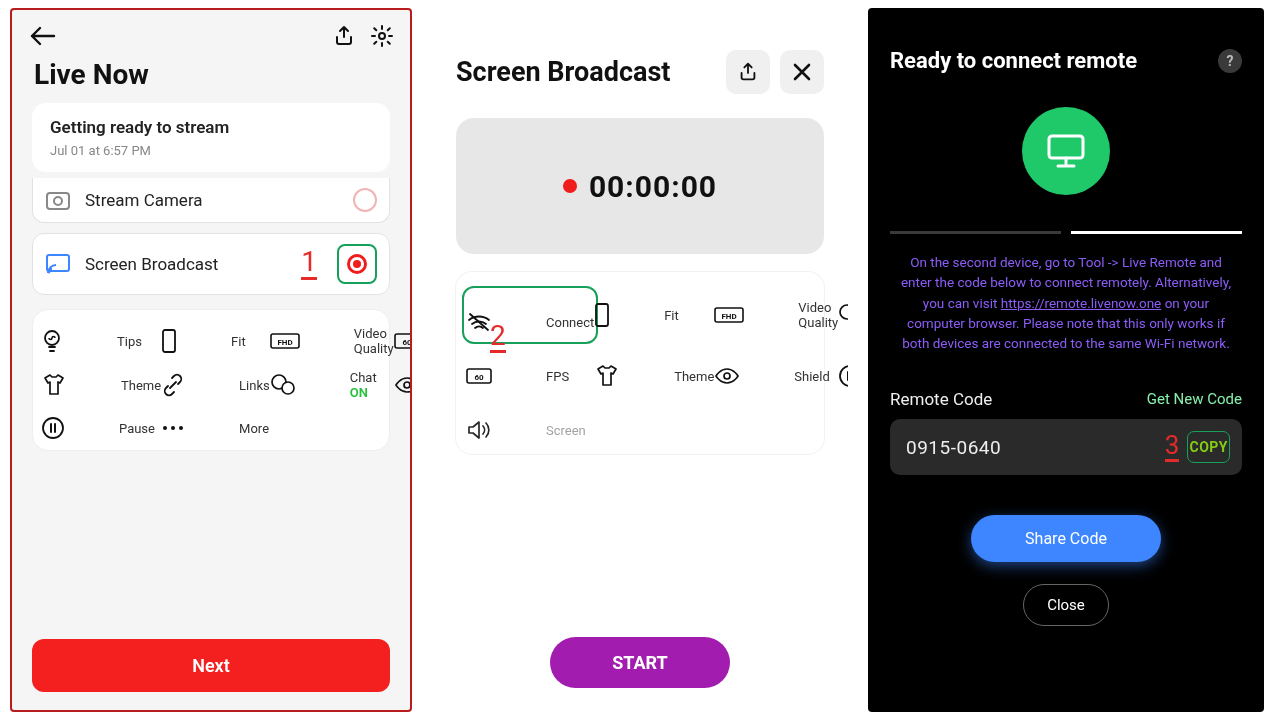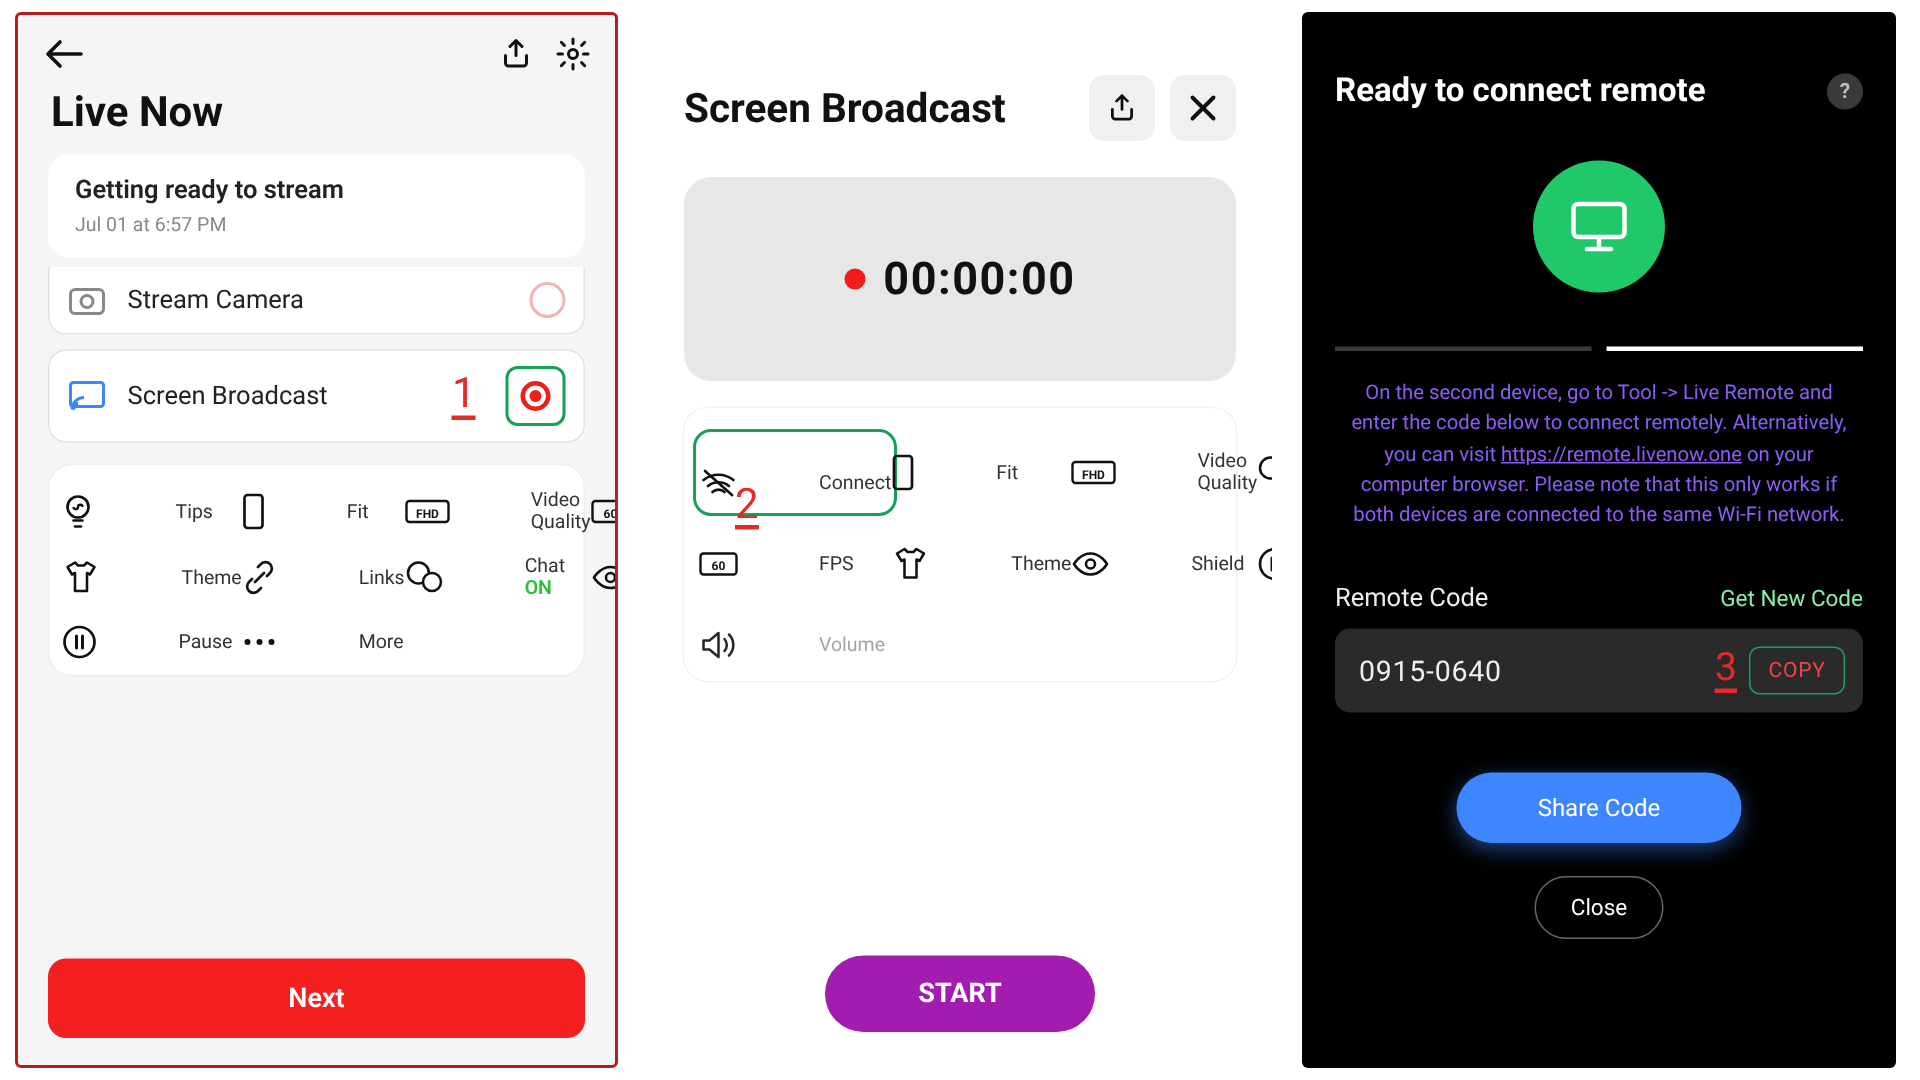--- a/index.html
+++ b/index.html
@@ -56,21 +56,21 @@
   .prog div { height: 3px; flex: 1; background: #3a3a3a; }
   .prog div.on { background: #fff; }
   .instr { font-size: 13.5px; line-height: 1.5; color: #8b5cf6; text-align: center; padding: 18px 26px 0 26px; }
   .instr .url { text-decoration: underline; }
   .code-row { display: flex; justify-content: space-between; align-items: center; padding: 36px 22px 6px 22px; }
   .code-lbl { font-size: 17px; color: #eee; }
   .getnew { font-size: 15px; color: #86efac; }
   .code-box { display: flex; align-items: center; background: #2a2a2a; border-radius: 10px; margin: 4px 22px 0 22px; padding: 12px 12px 12px 16px; gap: 8px; }
   .code-val { flex: 1; font-size: 19px; color: #eee; letter-spacing: 0.5px; }
   .step3 { font-size: 26px; color: #e52a2a; border-bottom: 3px solid #e52a2a; line-height: 1; padding-bottom: 1px; }
-  .copy-btn { border: 1.5px solid #17a05a; border-radius: 7px; padding: 7px 12px; color: #ef4444; font-size: 14px; font-weight: 400; letter-spacing: 0.5px; }
+  .copy-btn { border: 1.5px solid #17a05a; border-radius: 7px; padding: 7px 1px; color: #84cc16; font-size: 14px; font-weight: 700; letter-spacing: 0.5px; }
   .share-btn { width: 190px; margin: 40px auto 0 auto; background: #3e86ff; color: #fff; font-size: 16px; text-align: center; padding: 14px; border-radius: 26px; box-shadow: 0 4px 14px rgba(62,134,255,0.5); }
   .close-btn { width: 86px; margin: 22px auto 0 auto; border: 1.5px solid #666; color: #fff; font-size: 15px; text-align: center; padding: 11px; border-radius: 24px; }
 </style>
 </head>
 <body>
 
 <div class="phone p1">
   <div class="p1-top">
     <span class="back-icon">
       <svg width="28" height="20" viewBox="0 0 28 20">
@@ -319,21 +319,21 @@
         <span class="tool-lbl">Pause</span>
       </div>
 
       <div class="tool" style="opacity:0.9">
         <span class="tool-ico">
             <svg width="26" height="22" viewBox="0 0 26 22">
               <path d="M3 8v6h4l6 5V3L7 8H3z" stroke="#111" stroke-width="1.7" fill="none" stroke-linejoin="round"></path>
               <path d="M17 7a6 6 0 0 1 0 8M20 4a10 10 0 0 1 0 14" stroke="#111" stroke-width="1.7" fill="none" stroke-linecap="round"></path>
             </svg>
           </span>
-        <span class="tool-lbl" style="color:#999">Volume</span>
+        <span class="tool-lbl" style="color:#999">Screen</span>
       </div>
     </div>
   </div>
 
   <div class="start-btn">START</div>
 </div>
 
 <div class="phone p3">
   <div class="p3-top">
     <div class="p3-title">Ready to connect remote</div>

